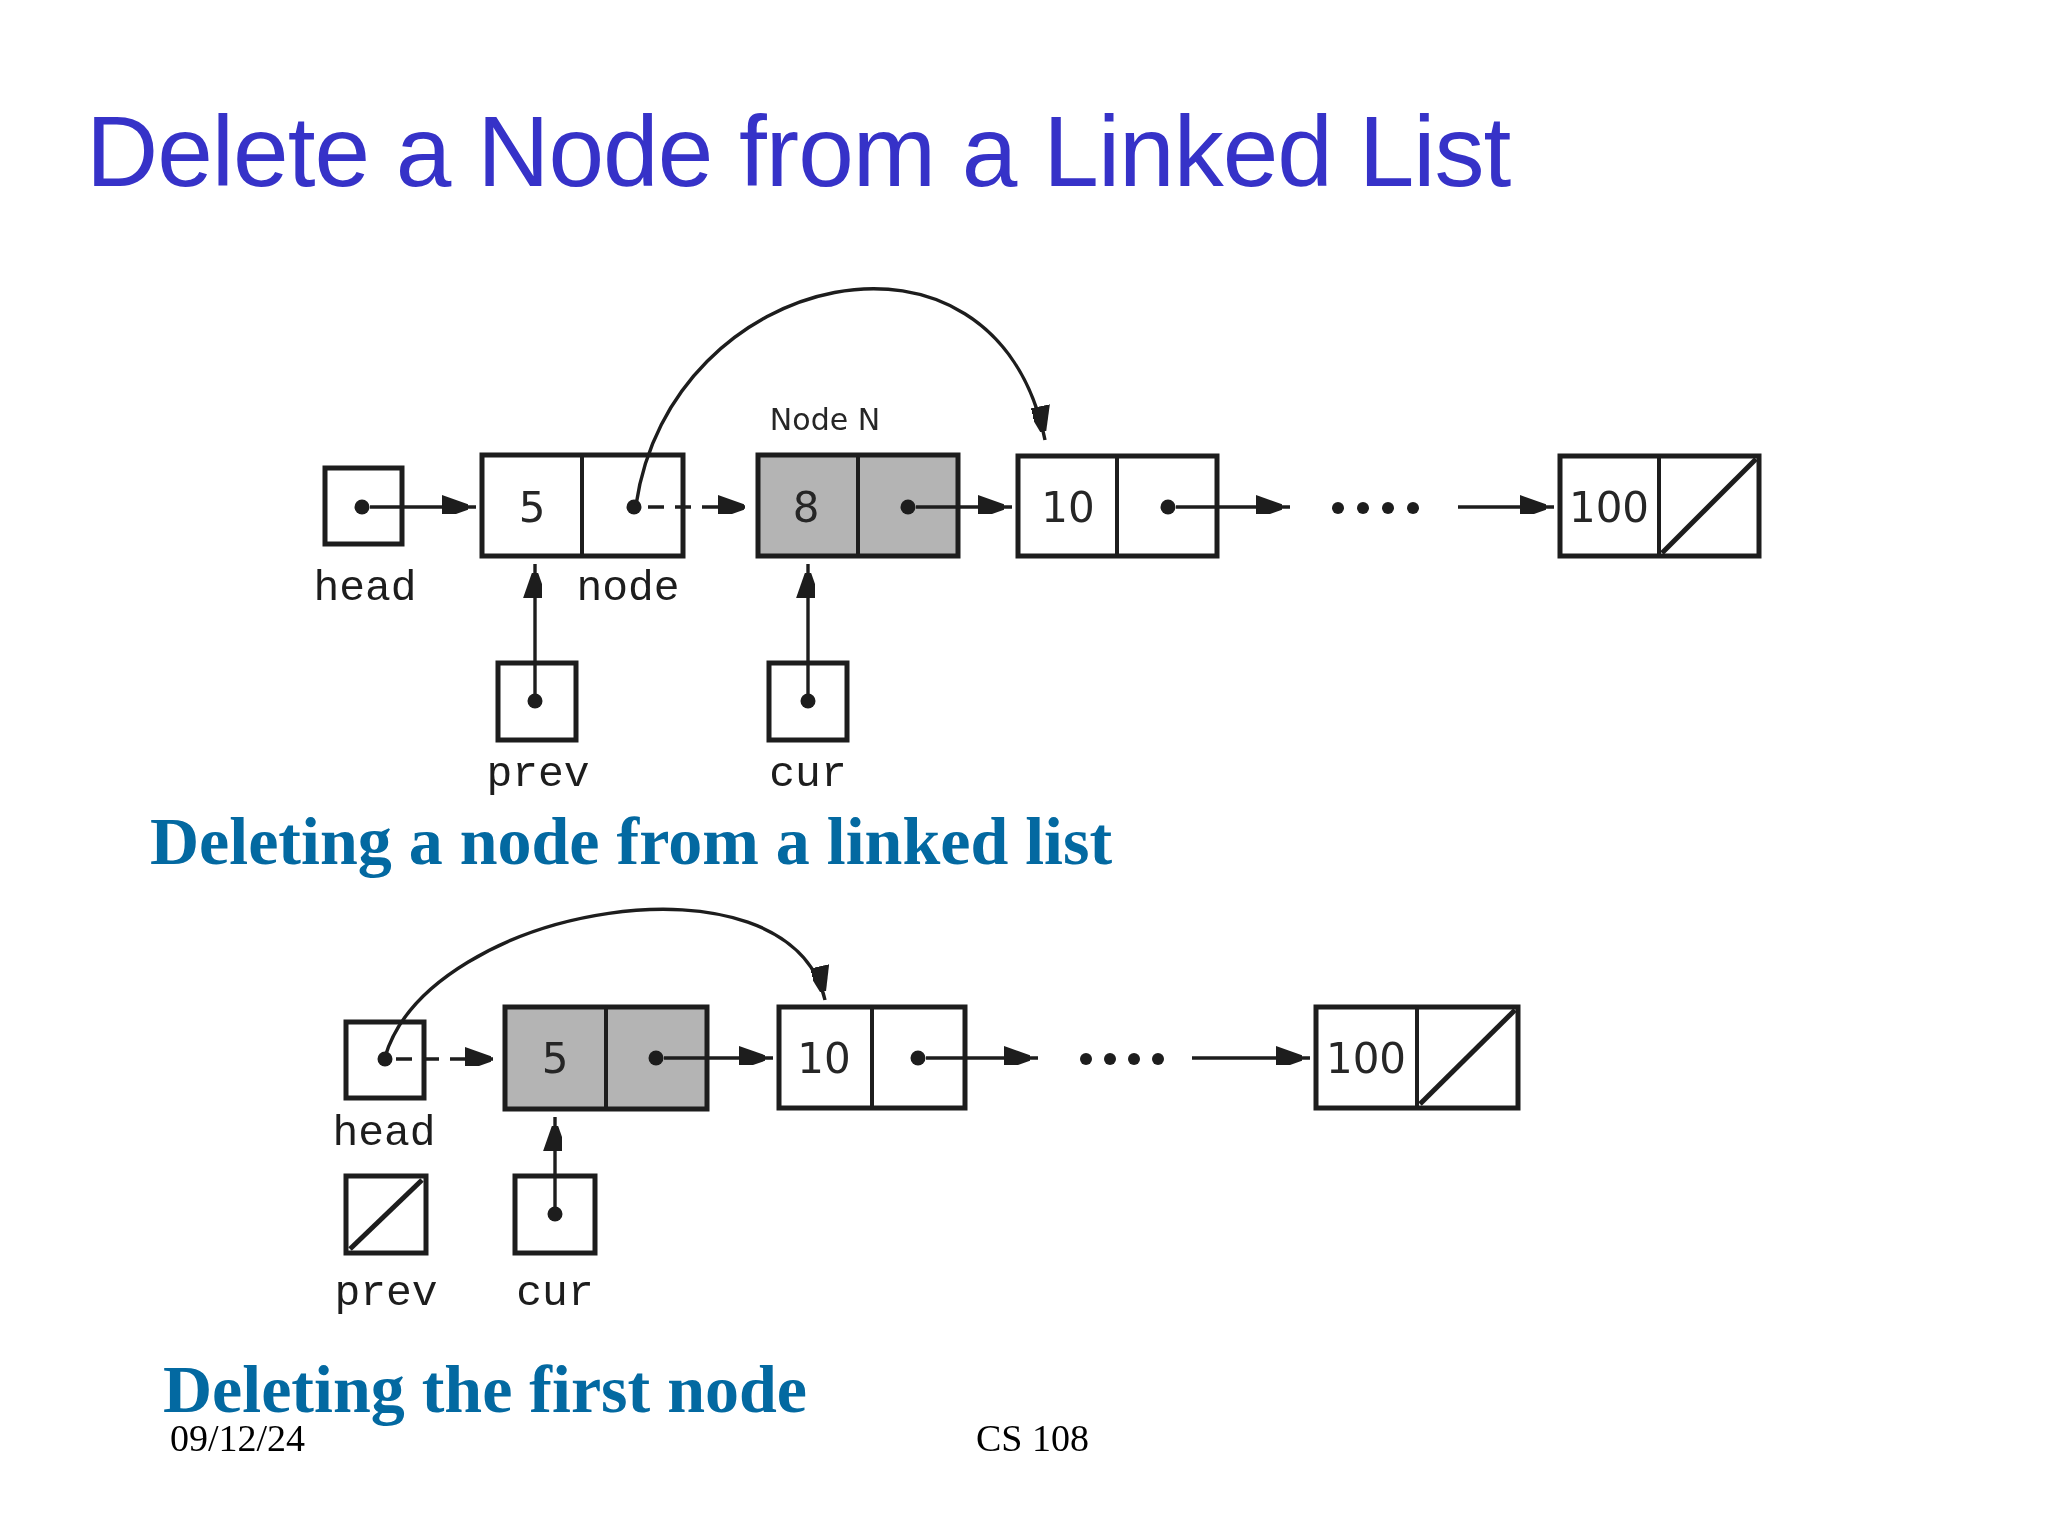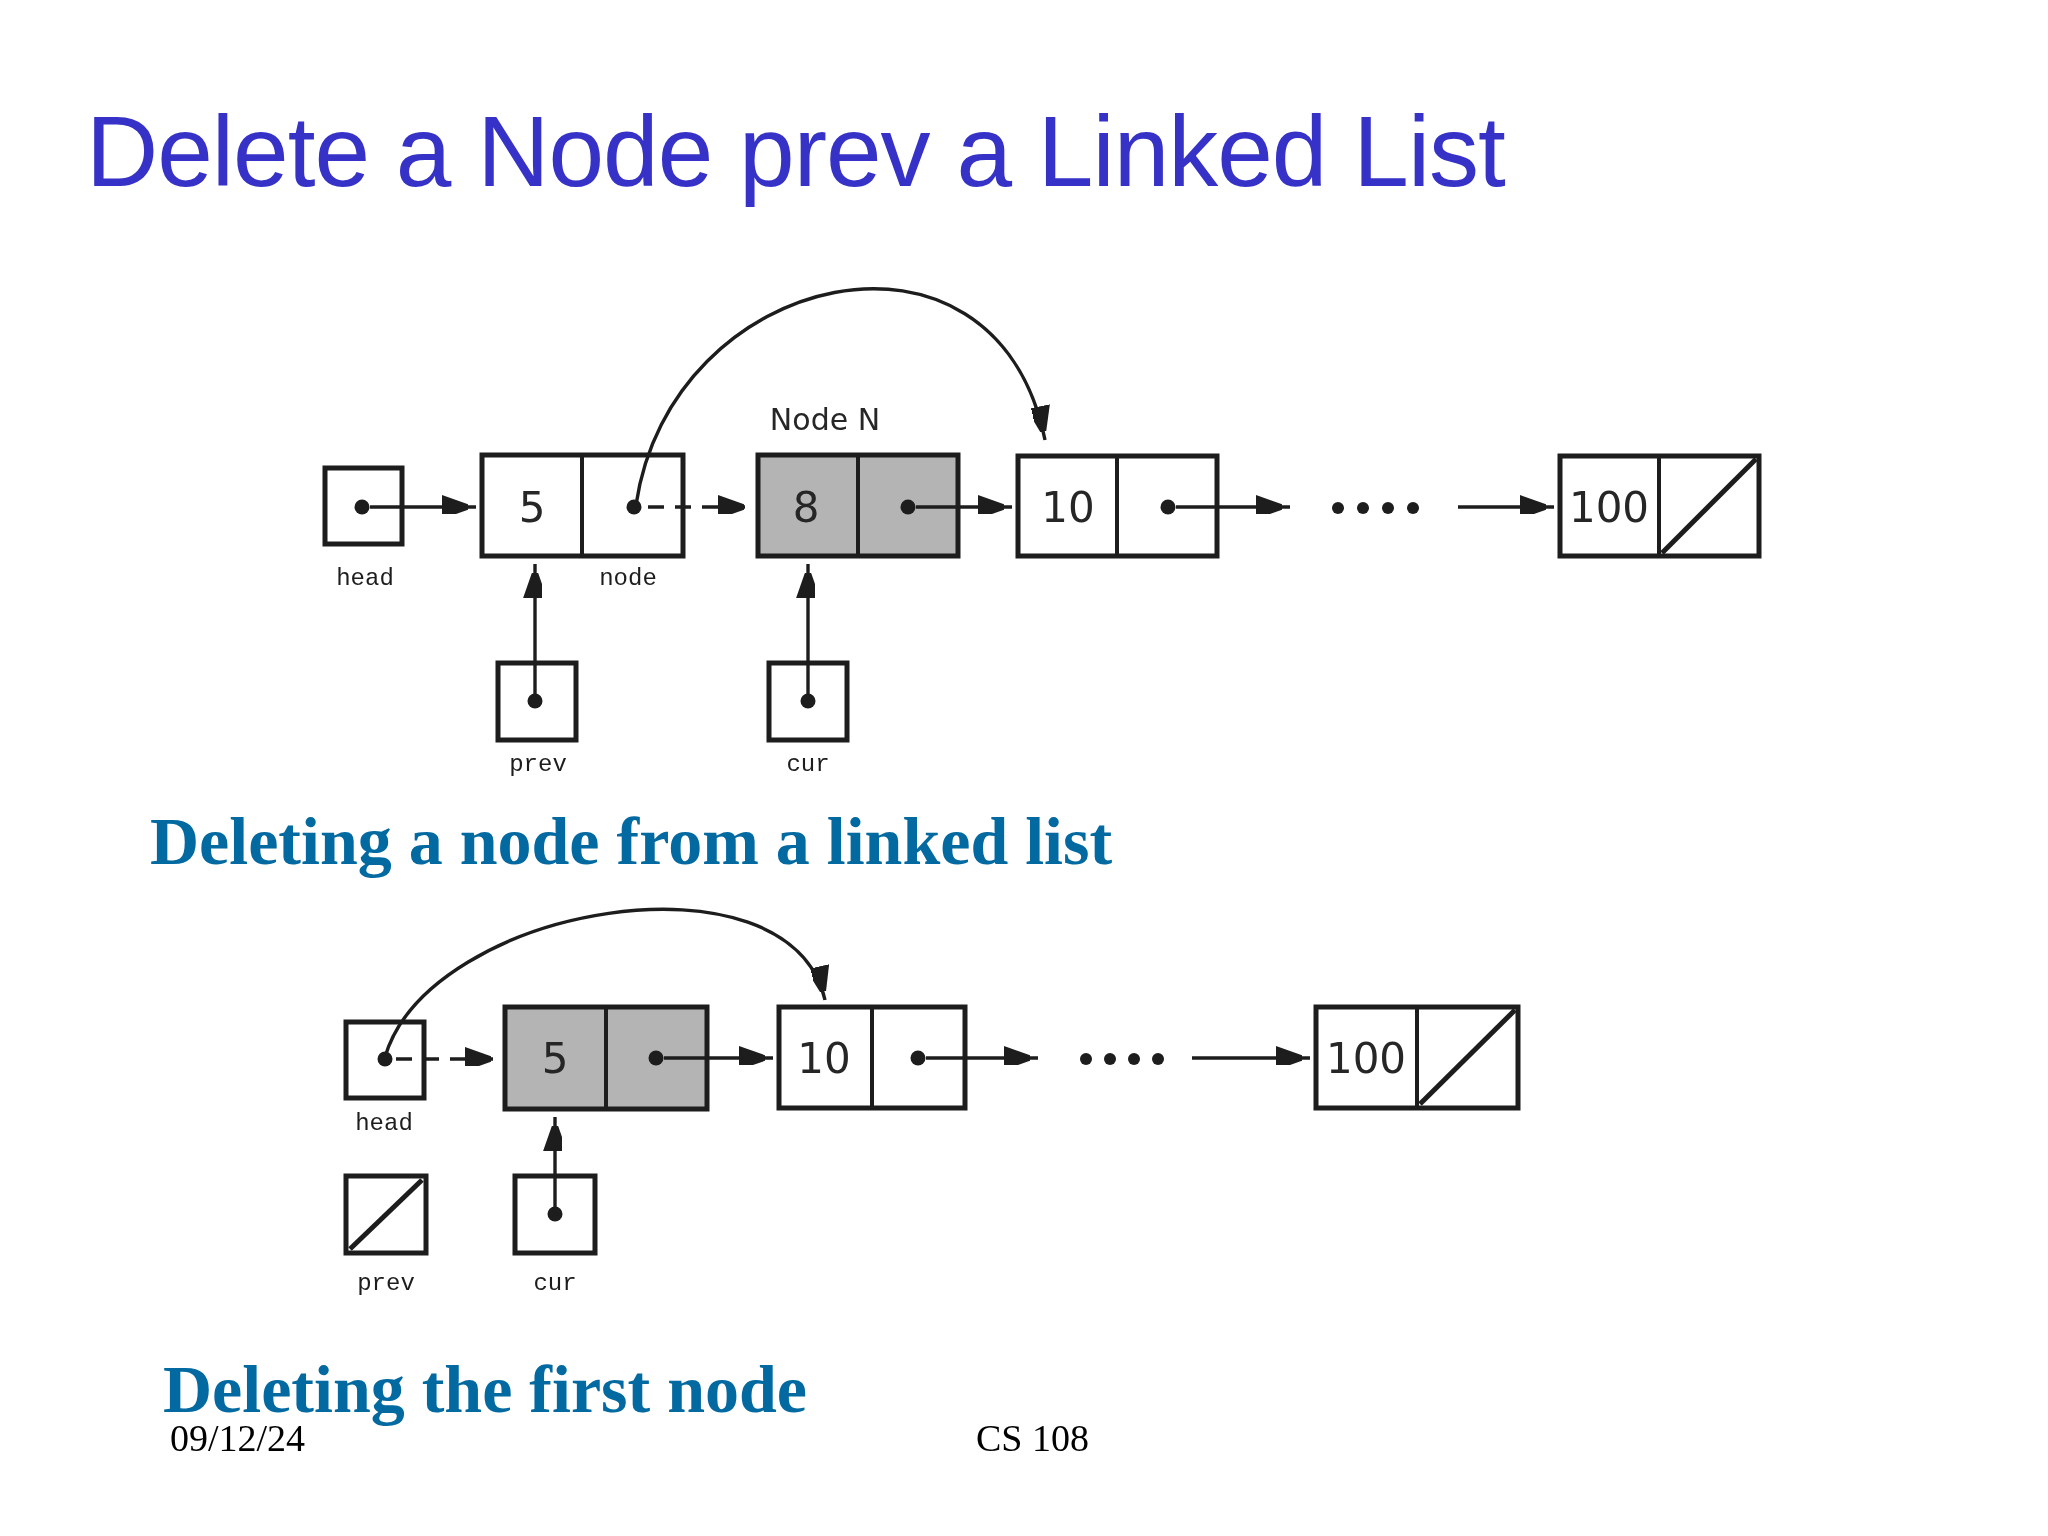--- a/index.html
+++ b/index.html
@@ -14,21 +14,21 @@
     color:var(--title,#3632c8);white-space:nowrap;
   }
   .caption{
     position:absolute;
     font-family:"Liberation Serif",serif;font-size:68px;line-height:1.05;
     color:#0369a1;white-space:nowrap;font-weight:bold;
   }
   .mlabel{
     position:absolute;transform:translateX(-50%);
     font-family:"Liberation Mono","DejaVu Sans Mono",monospace;
-    font-size:24px;line-height:1;color:#1d1d1d;white-space:nowrap;
+    font-size:43px;line-height:1;color:#1d1d1d;white-space:nowrap;
   }
   .val{
     position:absolute;transform:translate(-50%,-50%);
     font-family:"DejaVu Sans",sans-serif;
     font-size:42px;color:#262626;white-space:nowrap;
   }
   .nn{
     position:absolute;transform:translateX(-50%);
     font-family:"DejaVu Sans",sans-serif;
     font-size:30px;color:#262626;white-space:nowrap;text-align:right;
@@ -46,21 +46,21 @@
   svg .slash{stroke:var(--line,#1d1d1d);stroke-width:5;}
   svg .dash{stroke-dasharray:16 11;}
   svg .dot{fill:var(--line,#1d1d1d);}
   svg .ah{fill:var(--line,#1d1d1d);}
 </style>
 </head>
 <body>
 
 <div class="slide">
 
-  <div class="title">Delete a Node prev a Linked List</div>
+  <div class="title">Delete a Node from a Linked List</div>
 
   <svg class="gfx" width="2048" height="1536" viewBox="0 0 2048 1536">
     <defs>
       <marker id="ah" markerWidth="7.5" markerHeight="5.6" refX="10" refY="3.5" orient="auto" markerUnits="strokeWidth">
         <path class="ah" d="M0,0 L10,3.5 L0,7 Z"></path>
       </marker>
     </defs>
 
     <g>
 

